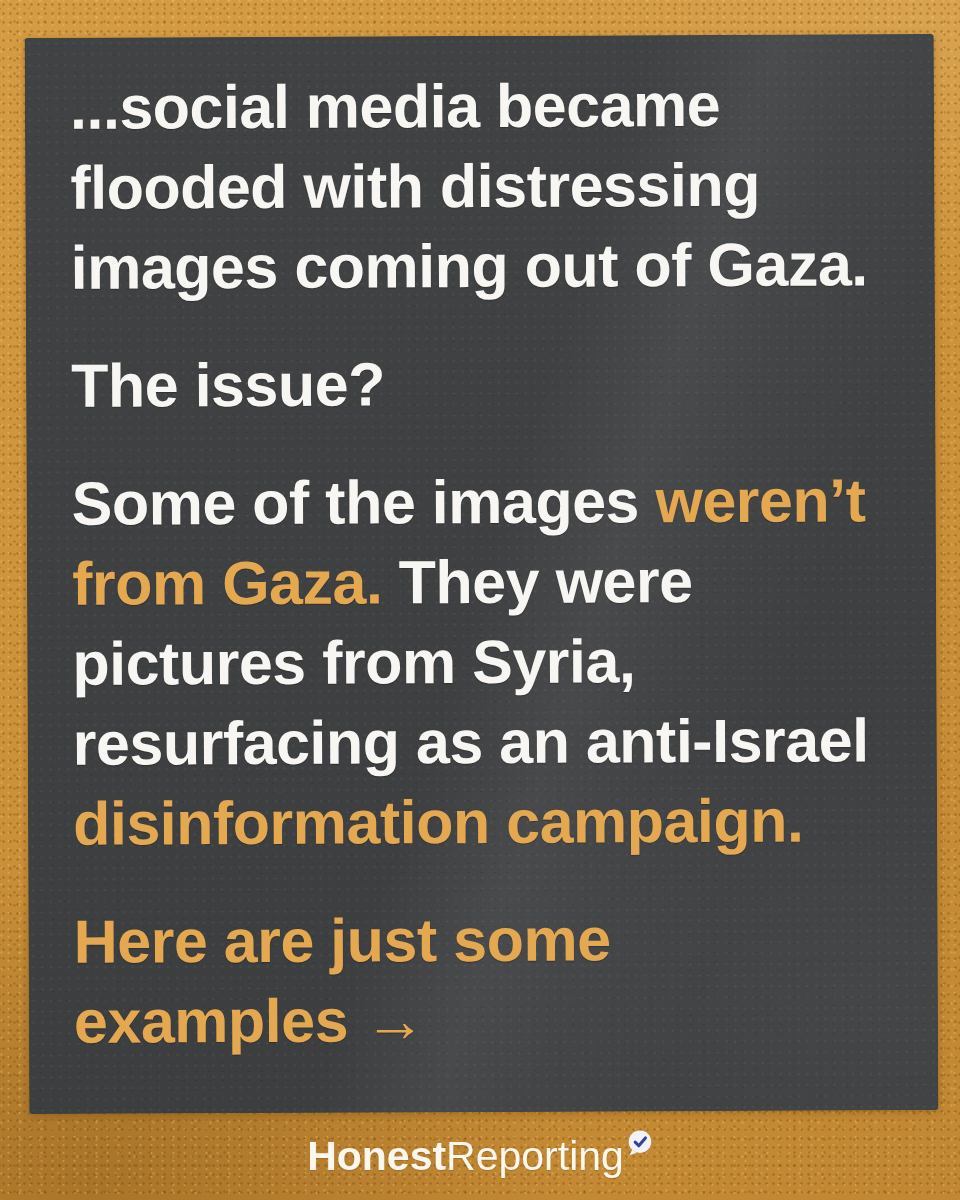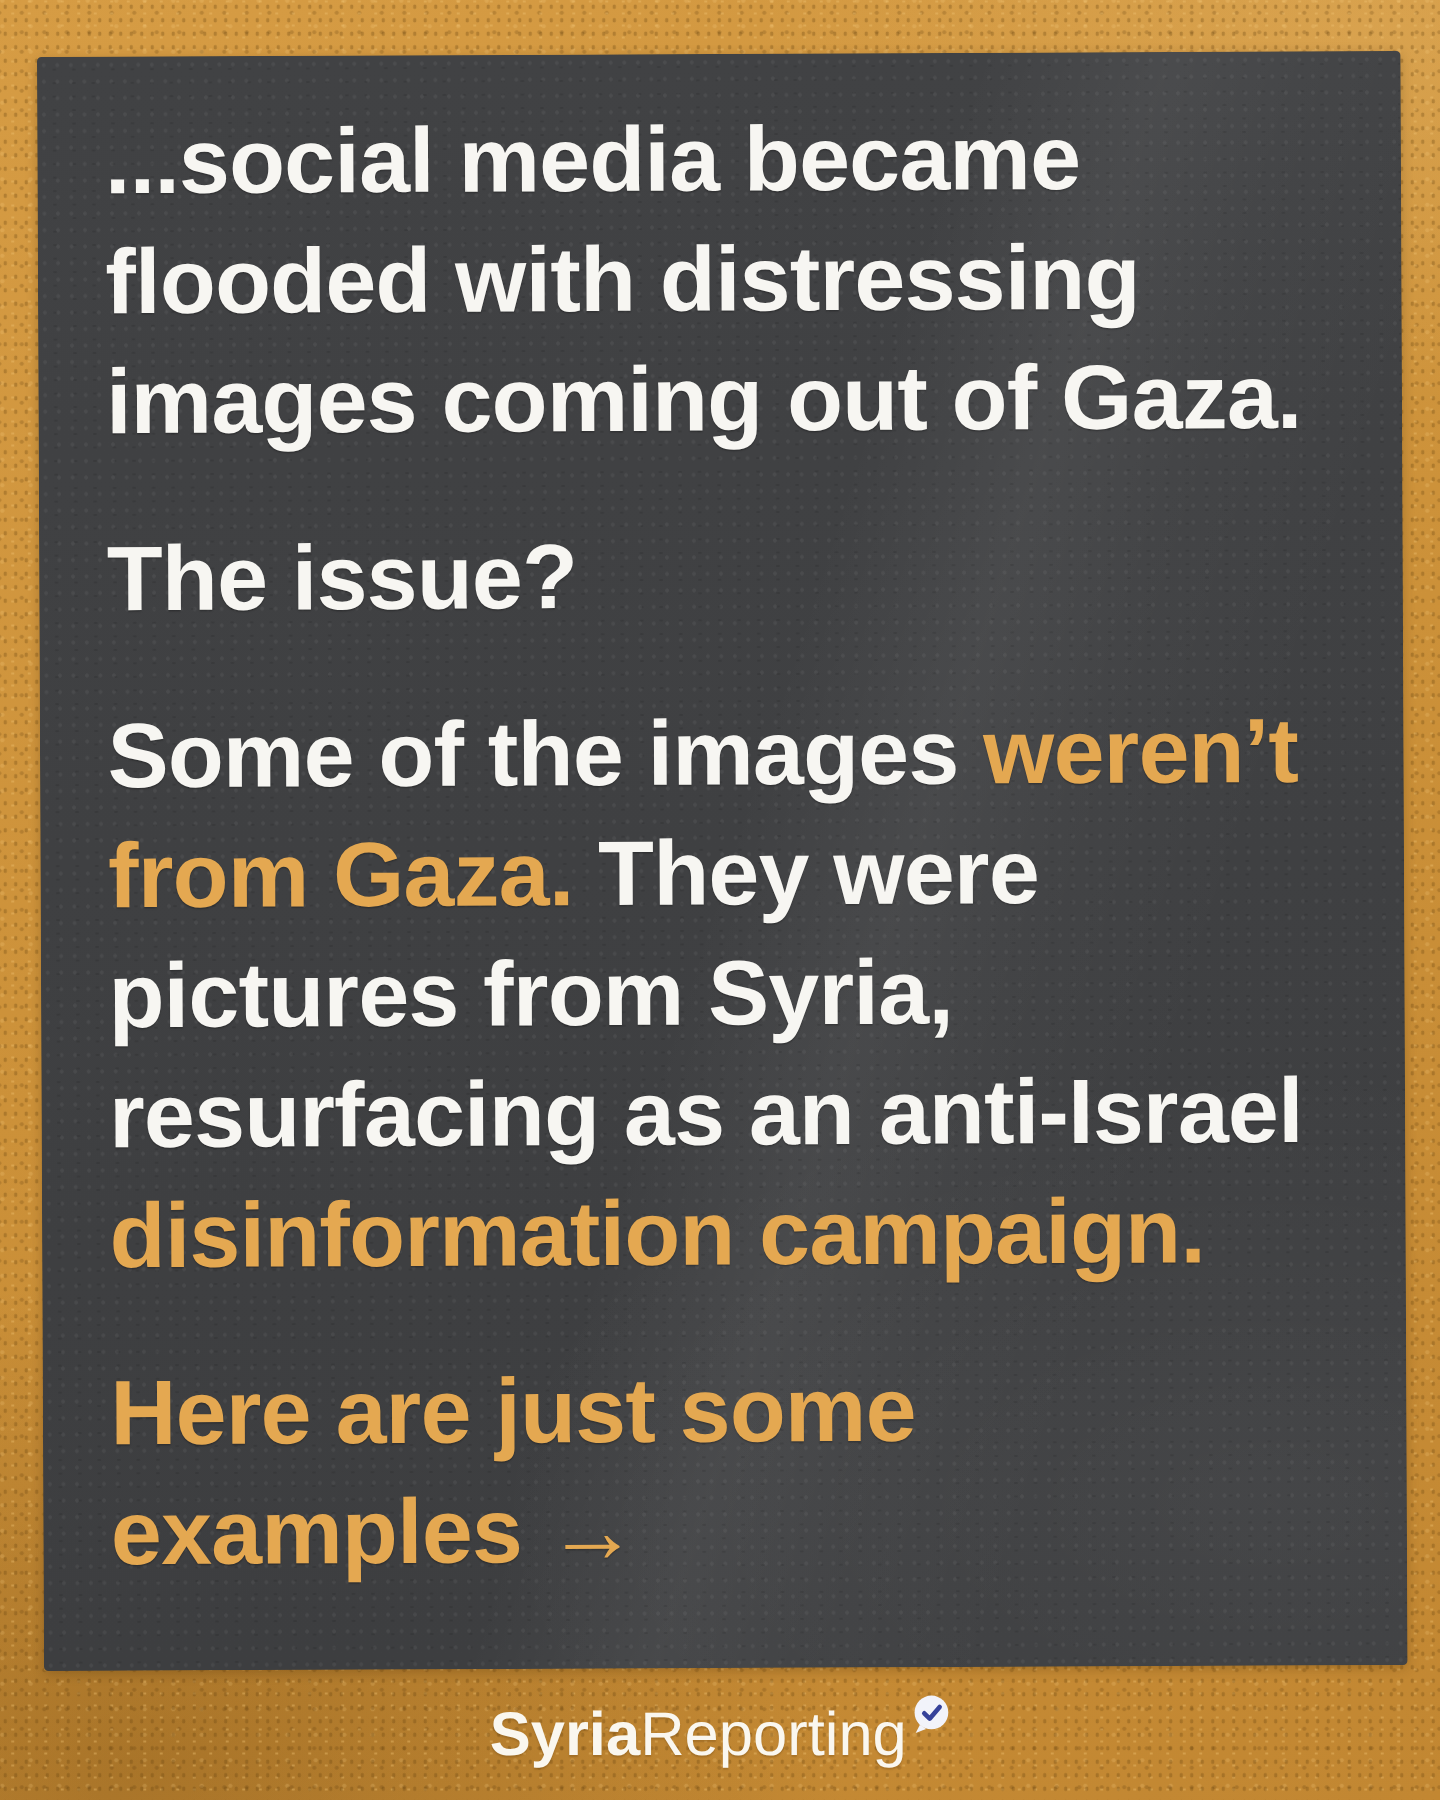--- a/index.html
+++ b/index.html
@@ -112,18 +112,18 @@
 <main class="panel">
   <div class="content" id="paragraphs">
       <p class="para"><span class="seg-white">...social media became flooded with distressing images coming out of Gaza.</span></p>
       <p class="para"><span class="seg-white">The issue?</span></p>
       <p class="para"><span class="seg-white">Some of the images </span><span class="seg-accent">weren’t from Gaza.</span><span class="seg-white"> They were pictures from Syria, resurfacing as an anti-Israel </span><span class="seg-accent">disinformation campaign.</span></p>
       <p class="para"><span class="seg-accent">Here are just some examples →</span></p>
     </div>
 </main>
 
 <footer class="footer">
-  <div class="logo"><span class="logo-bold">Syria</span><span class="logo-light">Reporting</span><span class="badge"><svg viewBox="0 0 30 31" width="27" height="28" aria-hidden="true">
+  <div class="logo"><span class="logo-bold">Honest</span><span class="logo-light">Reporting</span><span class="badge"><svg viewBox="0 0 30 31" width="27" height="28" aria-hidden="true">
       <circle cx="15.5" cy="14" r="12.5" style="fill: var(--badge-bubble)"></circle>
       <path d="M7 23 L3.8 29.2 L11.6 26.3 Z" style="fill: var(--badge-bubble)"></path>
       <path d="M10.2 14.6 L14.2 18.6 L21.6 9.9" style="stroke: var(--badge-check); stroke-width: 3.4; fill: none; stroke-linecap: round; stroke-linejoin: round;"></path>
     </svg></span></div>
 </footer>
 
 </body></html>

